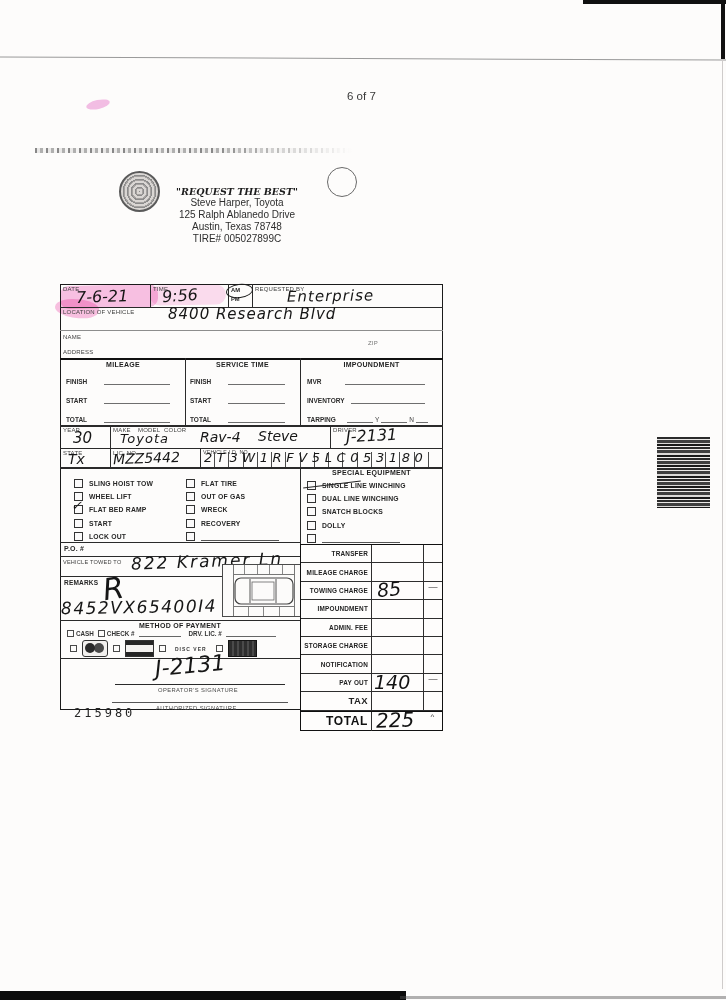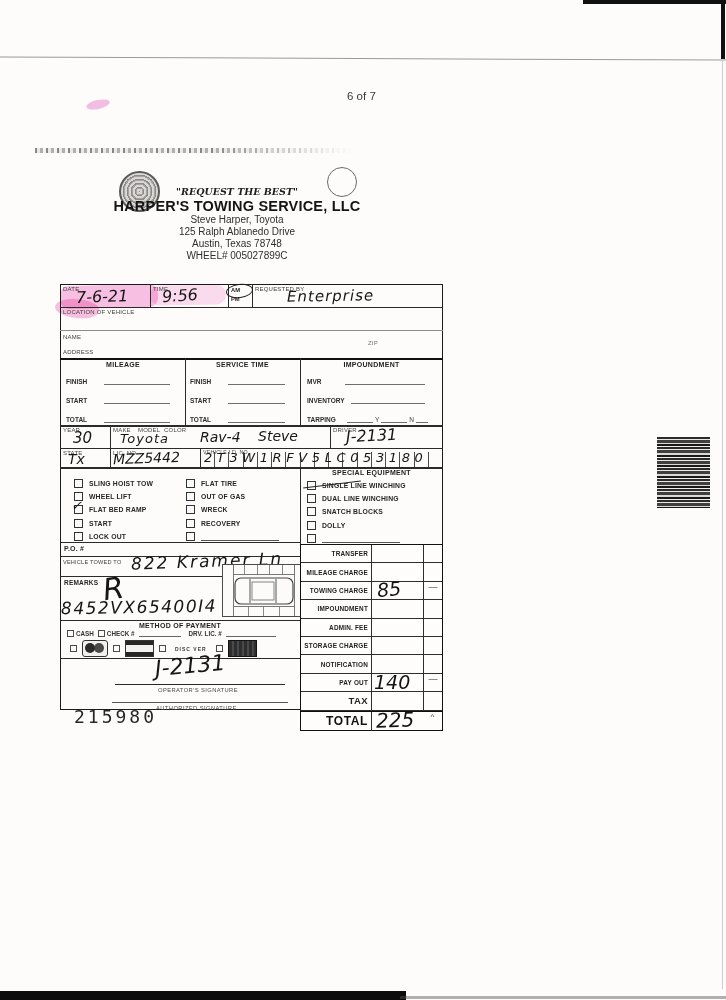--- a/index.html
+++ b/index.html
@@ -92,21 +92,21 @@
   .chrow.tax .clbl{font-size:9.5px;letter-spacing:.4px;}
   .chtotal{height:20px;box-sizing:border-box;border-top:1.8px solid #0e0e0e;display:flex;align-items:center;}
   .chtotal .clbl{width:70px;text-align:right;font-size:12px;font-weight:bold;letter-spacing:.6px;padding-right:3px;box-sizing:border-box;color:#111;}
   .chtotal .cval{width:51px;border-left:1px solid #2e2e2e;height:100%;position:relative;}
   .chtotal .cnote{flex:1;height:100%;display:flex;justify-content:center;font-size:8px;color:#333;}
   .chv{position:absolute;font-family:"DejaVu Sans",sans-serif;font-style:italic;color:#131313;white-space:nowrap;}
   
   .barcode{position:absolute;left:657px;top:437px;width:53px;height:71px;opacity:.9;
     background:repeating-linear-gradient(180deg,#141414 0 2px,#e8e6e4 2px 3px,#2a2a2a 3px 6px,#d8d6d4 6px 7.5px,#000 7.5px 9.5px,#efedeb 9.5px 10.5px);}
   
-  .serial{position:absolute;left:74px;top:706px;font-family:"DejaVu Sans Mono",monospace;font-size:18px;letter-spacing:3px;color:#262626;}
+  .serial{position:absolute;left:74px;top:706px;font-family:"DejaVu Sans Mono",monospace;font-size:12px;letter-spacing:3px;color:#262626;}
 </style>
 </head>
 <body>
 
 <div class="sheet">
 
   <div class="scan-topline"></div>
   <div class="scan-topright-h"></div>
   <div class="scan-topright-v"></div>
   <div class="scan-rightedge"></div>
@@ -119,25 +119,24 @@
 
   <div class="hl hl-top"></div>
   <div class="hl hl1"></div>
   <div class="hl hl2"></div>
   <div class="hl hl3"></div>
 
   <div class="seal"></div>
   <div class="stamp-circle"></div>
   <div class="letterhead">
     <div class="lh-tagline">"REQUEST THE BEST"</div>
-    <div class="lh-company">HARPER'S TOWING SERVICE, LLC</div>
     <div class="lh-line">Steve Harper, Toyota</div>
     <div class="lh-line">125 Ralph Ablanedo Drive</div>
     <div class="lh-line">Austin, Texas 78748</div>
-    <div class="lh-line">WHEEL# 005027899C</div>
+    <div class="lh-line">TIRE# 005027899C</div>
   </div>
 
   <div class="box" style="left:60px;top:284px;width:383px;height:426px;"></div>
 
   <div class="vl" style="left:150px;top:284px;height:23px;"></div>
   <div class="vl" style="left:228px;top:284px;height:23px;"></div>
   <div class="vl" style="left:252px;top:284px;height:23px;"></div>
   <div class="hl-line" style="left:60px;top:307px;width:383px;"></div>
   <div class="hl-line" style="left:60px;top:330px;width:383px;height:.8px;background:#8d8d8d;"></div>
   <div class="hl-line" style="left:60px;top:358px;width:383px;height:2px;background:#111;"></div>
@@ -161,20 +160,21 @@
   <span class="lab" style="left:153px;top:286px;">TIME</span>
   <span class="hand" style="left:162px;top:286px;font-size:16px;transform:rotate(-4deg);">9:56</span>
   <div class="ampm">
     <div>AM</div>
     <div>PM</div>
   </div>
   <div class="ampm-circle"></div>
   <span class="lab" style="left:255px;top:286px;">REQUESTED BY</span>
   <span class="hand" style="left:287px;top:287px;font-size:15px;transform:rotate(-1deg);letter-spacing:1px;">Enterprise</span>
   <span class="lab" style="left:63px;top:309px;">LOCATION OF VEHICLE</span>
+  <span class="hand" style="left:168px;top:305px;font-size:15px;letter-spacing:1px;">8400 Research Blvd</span>
   <span class="lab" style="left:63px;top:334px;">NAME</span>
   <span class="lab" style="left:368px;top:340px;color:#777;">ZIP</span>
   <span class="lab" style="left:63px;top:349px;">ADDRESS</span>
 
   <div class="sec-title" style="left:61px;top:361px;width:124px;">MILEAGE</div>
   <div class="col3" style="left:66px;top:366px;width:114px;">
     <div class="row">
         <span class="rl">FINISH</span>
         <span class="ln"></span>
       </div>

